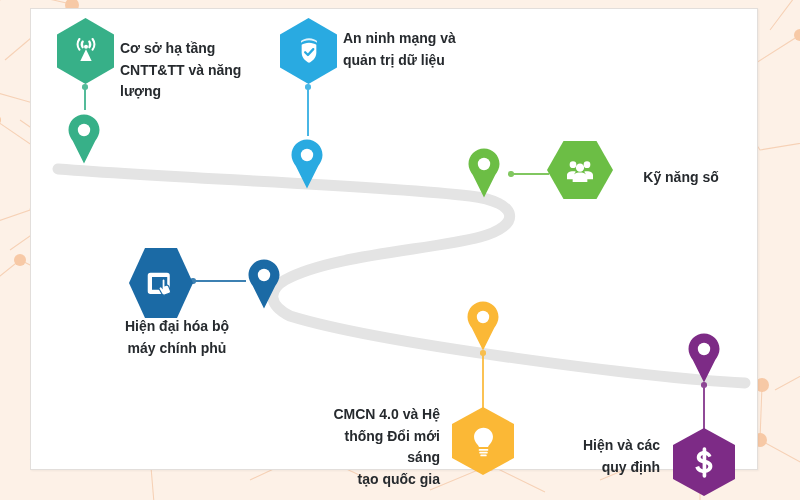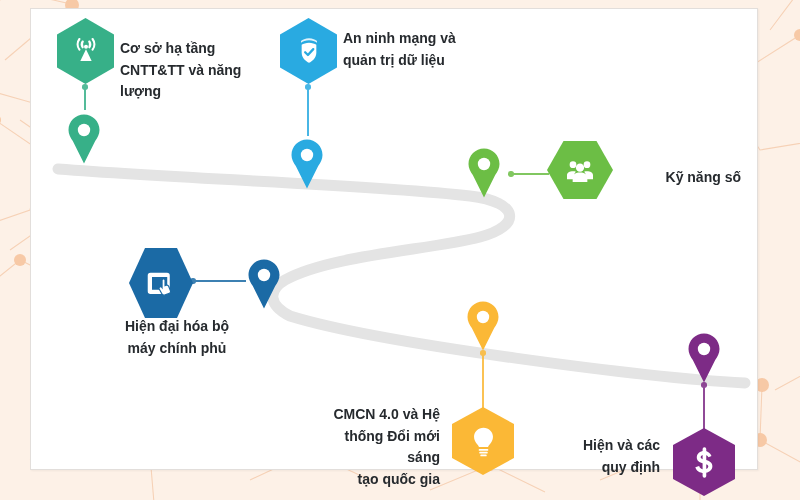--- a/index.html
+++ b/index.html
@@ -144,21 +144,21 @@
           <circle cx="13.5" cy="16" r="5"></circle>
           <path d="M4.5 38v-6.2c0-3.6 4-5.8 9-5.8 1.6 0 3.1.2 4.4.7-1.6 1.4-2.5 3.1-2.5 5.1V38z"></path>
           <circle cx="34.5" cy="16" r="5"></circle>
           <path d="M43.5 38v-6.2c0-3.6-4-5.8-9-5.8-1.6 0-3.1.2-4.4.7 1.6 1.4 2.5 3.1 2.5 5.1V38z"></path>
           <circle cx="24" cy="20.5" r="6.2"></circle>
           <path d="M13 42v-7.4c0-4.3 4.9-6.9 11-6.9s11 2.6 11 6.9V42z"></path>
         </g>
           </svg>
         </span>
       </div>
-      <div class="label" style="left: 621px; top: 167px; width: 120px; text-align: right; color: rgb(38, 42, 46);">Kỹ năng số</div>
+      <div class="label" style="left: 621px; top: 167px; width: 120px; text-align: center; color: rgb(38, 42, 46);">Kỹ năng số</div>
       <div style="position: absolute; left: 192px; top: 280.25px; height: 1.5px; width: 54px; background: rgb(27, 106, 165); opacity: 0.85;">
         <div style="position: absolute; top: -2px; width: 5.5px; height: 5.5px; border-radius: 50%; background: rgb(27, 106, 165); left: -2px;"></div>
       </div>
       <div style="position: absolute; left: 245px; top: 258px;">
         <svg width="38" height="52" viewBox="0 0 38 52">
     <path d="M19 1.5C10.4 1.5 3.5 8.4 3.5 17c0 4 1.9 7.6 4.3 11L19 50.5l11.2-22.5c2.4-3.4 4.3-7 4.3-11 0-8.6-6.9-15.5-15.5-15.5z" fill="#1b6aa5"></path>
     <circle cx="19" cy="17" r="6.2" fill="#ffffff"></circle>
   </svg>
       </div>
       <div style="position: absolute; left: 129px; top: 248px; width: 64px; height: 70px; background: rgb(27, 106, 165); clip-path: polygon(25% 0%, 75% 0%, 100% 50%, 75% 100%, 25% 100%, 0% 50%); display: flex; align-items: center; justify-content: center;">

